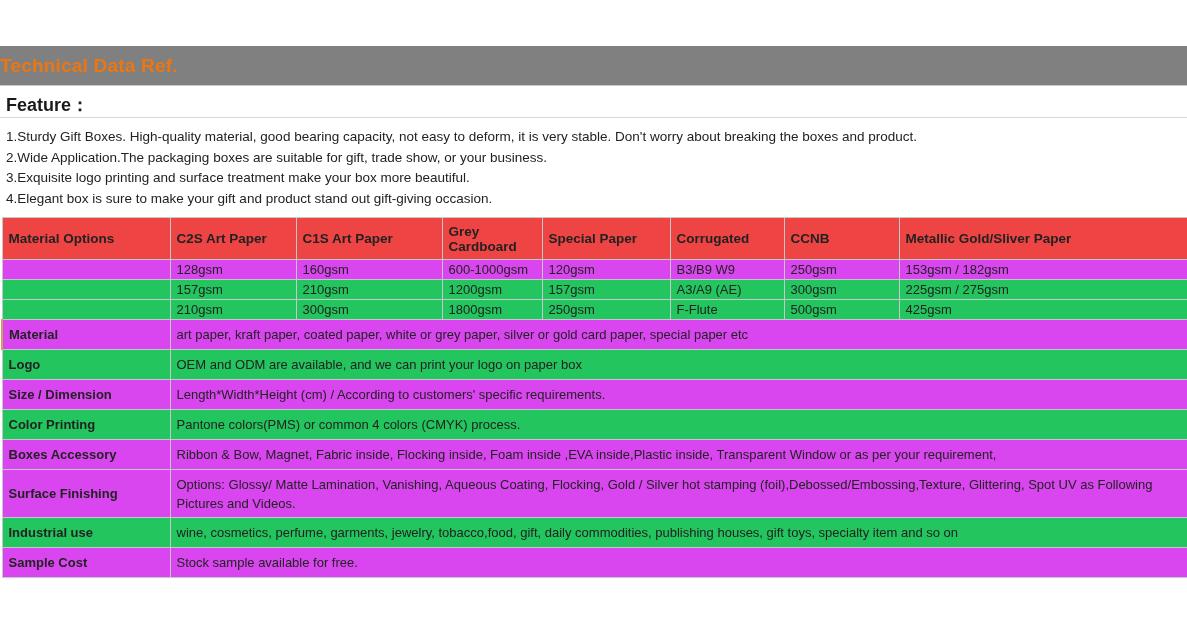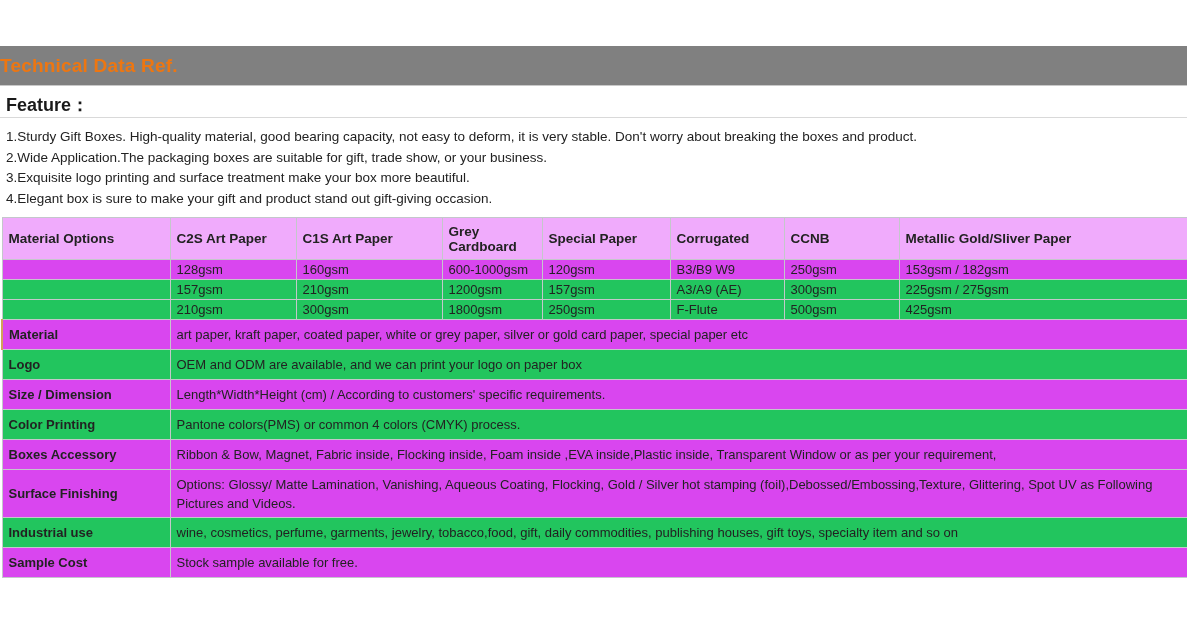--- a/index.html
+++ b/index.html
@@ -73,21 +73,21 @@
   table.spec td, table.spec th {
     border: 1px solid #c4c7cb;
     padding: 4px 6px;
     font-size: 13px;
     vertical-align: middle;
     text-align: left;
     color: #222;
     background: #d946ef;
   }
   tr.hdr th {
-    background: #f0abfc;
+    background: #ef4444;
     font-weight: bold;
     font-size: 13.5px;
     height: 42px;
     padding: 3px 6px;
     line-height: 15px;
   }
   tr.gsm td { height: 20px; padding: 1px 6px; }
   tr.alt td, tr.alt th { background: #22c55e; }
 
   td.label {

